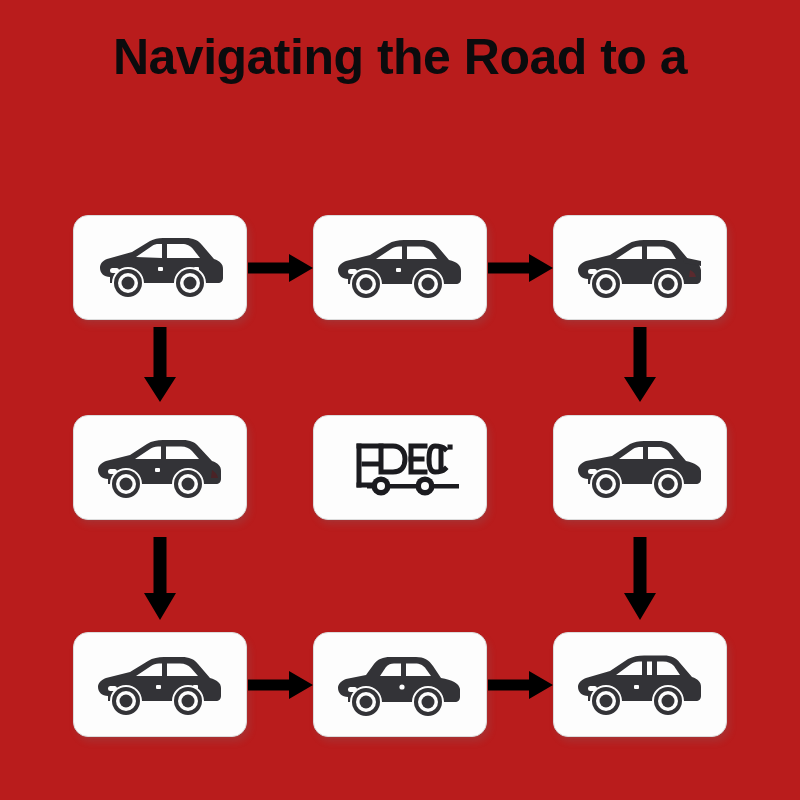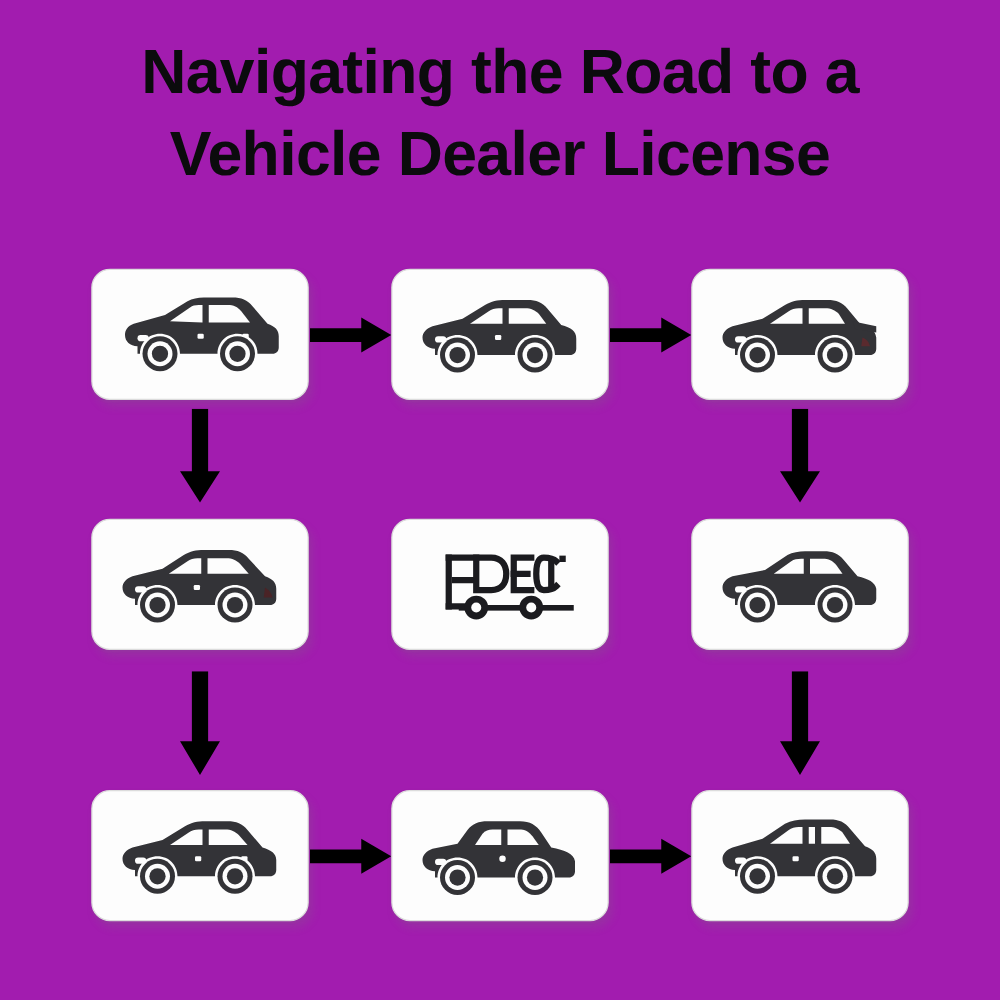--- a/index.html
+++ b/index.html
@@ -12,21 +12,21 @@
     background: #ffffff;
     font-family: "Liberation Sans", sans-serif;
     overflow: hidden;
     position: relative;
   }
 
   #infographic {
     position: relative;
     width: 800px;
     height: 800px;
-    background: #a21caf;
+    background: #b91c1c;
   }
 
   
   .title-block {
     position: absolute;
     left: 0;
     top: 24px;
     width: 800px;
     text-align: center;
     padding: 0 40px;
@@ -103,21 +103,20 @@
 
   .logo-card svg { margin-top: 2px; }
 </style>
 </head>
 <body>
 
 <div id="infographic">
 
   <div class="title-block">
     <div class="title-line">Navigating the Road to a</div>
-    <div class="title-line">Vehicle Dealer License</div>
   </div>
 
   <div class="grid">
 
     <div class="cell c-r0 c-c0">
       <div class="card">
         <svg width="132" height="62" viewBox="0 0 132 62">
           <g fill="#333337">
             <path d="M16 40 C10 40 6 36 6 31 C6 27 8 24 13 22 L38 15 L56 4 C60 2 64 1 69 1 L92 1 C99 1 104 3 108 8 L120 22 C126 24 129 27 129 32 L129 41 C129 44 127 46 124 46 L112 46 C112 37 105 30 96 30 C87 30 80 37 80 46 L50 46 C50 37 43 30 34 30 C25 30 18 37 18 46 L16 46 Z"></path>
             <path d="M42 20 L58 9 C60 7.5 62 7 65 7 L68 7 L68 21 Z" fill="#fdfdfd"></path>

